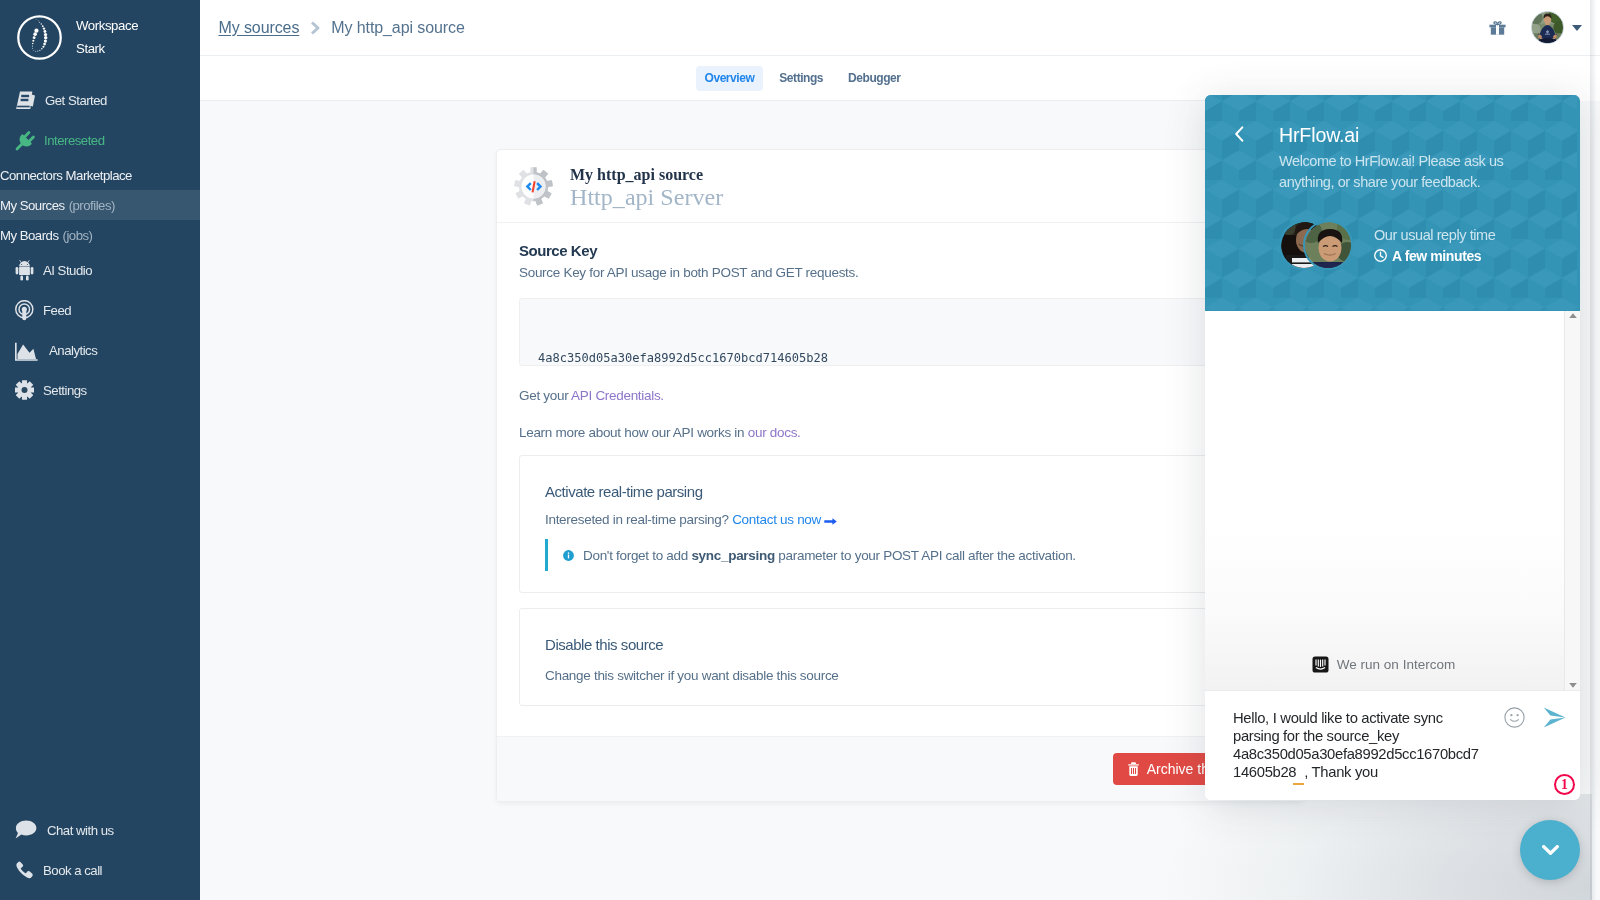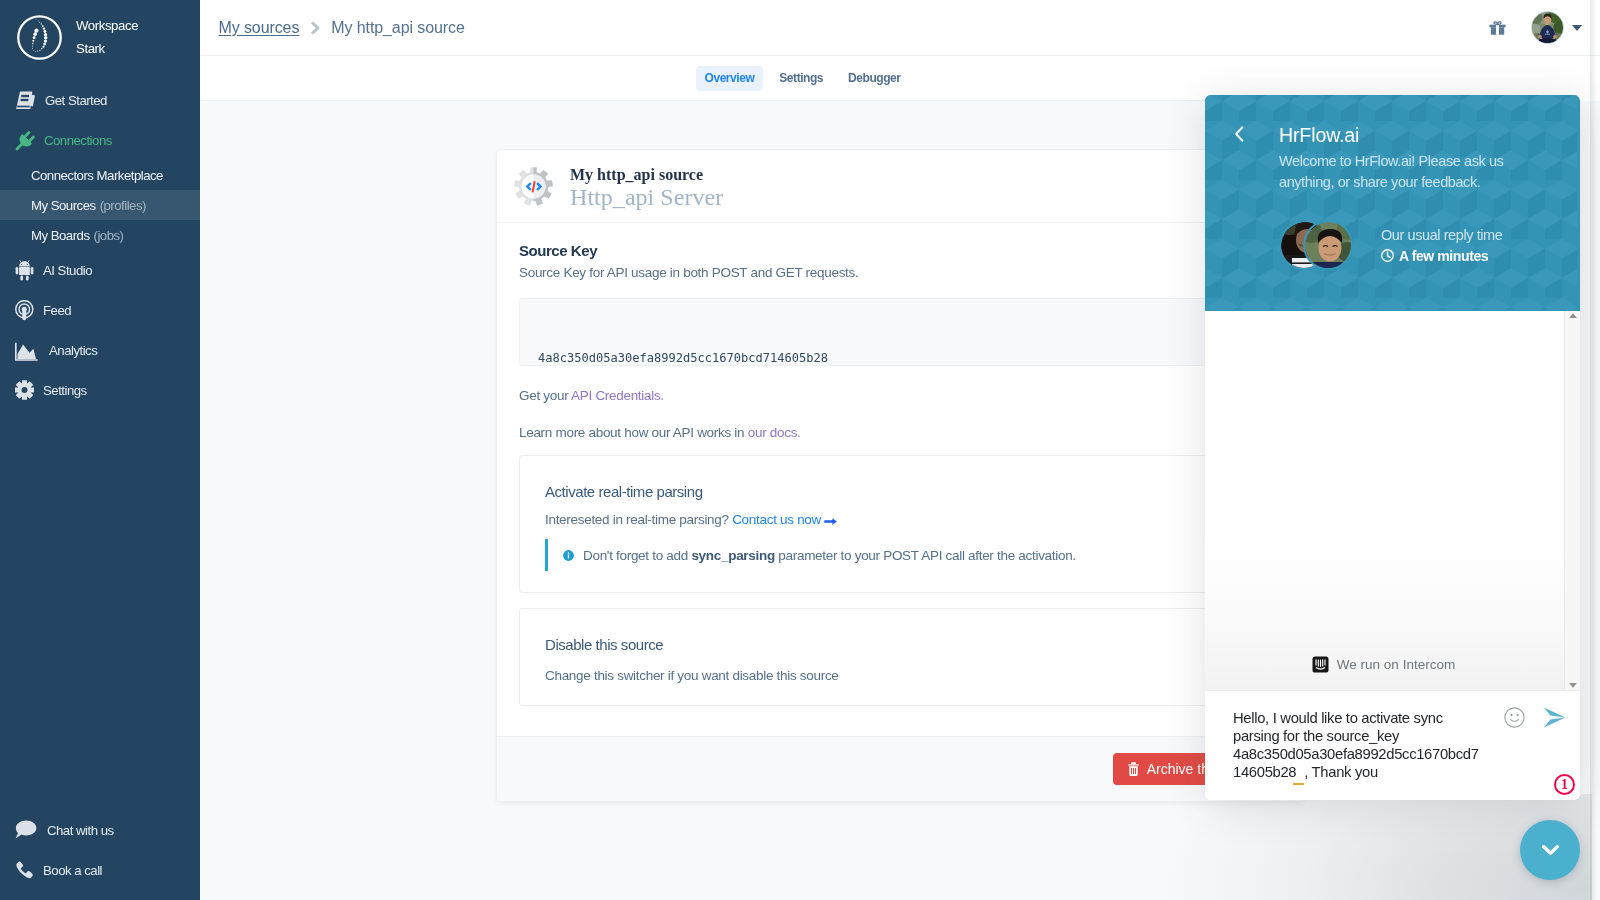--- a/index.html
+++ b/index.html
@@ -9,21 +9,21 @@
   .app{position:relative;width:1600px;height:900px;background:#fff}
 
   
   .sidebar{position:absolute;left:0;top:0;width:200px;height:900px;background:#244561;color:#d5dbe1;z-index:5}
   .brand{display:flex;align-items:center;height:74px;padding-left:16px}
   .brand-logo{width:47px;height:47px;flex:none}
   .brand-text{margin-left:13px;font-size:13.2px;letter-spacing:-0.4px;line-height:23px;color:#fff;font-weight:400}
   .nav-item{display:flex;align-items:center;height:40px;padding-left:15px;font-size:13.2px;letter-spacing:-0.5px;color:#e3e8ec;cursor:pointer;text-decoration:none}
   .nav-item .ico{width:23px;height:22px;flex:none;display:flex;align-items:center;justify-content:flex-start;margin-right:5px;line-height:0}
   .nav-item.active{color:#47b884}
-  .sub-item{height:30px;display:flex;align-items:center;padding-left:31px;font-size:13.2px;letter-spacing:-0.5px;color:#eef1f4;cursor:pointer}
+  .sub-item{height:30px;display:flex;align-items:center;font-size:13.2px;letter-spacing:-0.5px;color:#eef1f4;cursor:pointer}
   .sub-item.sel{background:#375670}
   .sub-item .muted{color:#a3b4c3;margin-left:4px}
   .side-bottom{position:absolute;left:0;bottom:10px;width:100%}
 
   
   .topbar{position:absolute;left:200px;top:0;width:1400px;height:56px;background:#fff;border-bottom:1px solid #eceff1;display:flex;align-items:center}
   .crumbs{display:flex;align-items:center;padding-left:18.5px;font-size:16px;letter-spacing:-0.1px}
   .crumb-link{color:#4a6d8c;text-decoration:underline;text-underline-offset:2px;cursor:pointer}
   .crumb-sep{margin:0 10.5px;color:#b2c2d0;display:flex;align-items:center}
   .crumb-cur{color:#54728f}
@@ -64,21 +64,21 @@
   
   .ic{position:absolute;left:1205px;top:95px;width:375px;height:705px;background:#fff;border-radius:6px;box-shadow:0 5px 40px rgba(60,70,80,.16);overflow:hidden;z-index:40}
   .ic-head{height:216px;background:#3494b6;position:relative;overflow:hidden}
   .ic-head-inner{position:relative;padding:29px 24px 0 26px}
   .ic-back{position:absolute;left:29px;top:31px;cursor:pointer}
   .ic-title{font-size:19.6px;letter-spacing:-0.15px;color:#fff;margin-left:48px;font-weight:400}
   .ic-welcome{font-size:14.5px;letter-spacing:-0.42px;color:#cbe4ee;margin-top:4px;line-height:20.7px;width:228px;margin-left:48px}
   .ic-reply{display:flex;align-items:center;margin-top:28px;padding-left:48px}
   .ic-faces{position:relative;width:74px;height:50px;flex:none}
   .ic-face{position:absolute;width:50px;height:50px;border-radius:50%;overflow:hidden;border:2px solid #3797b9}
-  .ic-rtxt{margin-left:28px}
+  .ic-rtxt{margin-left:21px}
   .ic-rl1{font-size:14.5px;letter-spacing:-0.42px;color:#cde5ef;display:block}
   .ic-rl2{font-size:14px;letter-spacing:-0.4px;color:#fff;font-weight:bold;display:flex;align-items:center;margin-top:5px}
   .ic-body{position:absolute;left:0;top:216px;width:375px;height:379px;background:linear-gradient(180deg,#ffffff 0%,#ffffff 58%,#fafafa 82%,#f2f2f2 100%)}
   .ic-run{position:absolute;left:0;top:345px;width:349px;display:flex;align-items:center;justify-content:center}
   .ic-run span{font-size:13.5px;color:#6f767c;margin-left:8px}
   .ic-scroll{position:absolute;right:0;top:216px;width:16px;height:380px;background:#f7f7f7;border-left:1px solid #e8e8e8}
   .ic-composer{position:absolute;left:0;bottom:0;width:375px;height:110px;background:#fff;border-top:1px solid #e9ecee}
   .ic-msg{position:absolute;left:28px;top:18px;width:250px;font-size:14.8px;letter-spacing:-0.32px;line-height:18.1px;color:#24272a;word-break:break-word}
   .ic-tools{position:absolute;left:299px;top:16px;display:flex;align-items:center}
   .ic-badge{position:absolute;left:349px;top:83px;width:21px;height:21px;border-radius:50%;border:2.1px solid #f2074a;color:#f2074a;font-size:13.8px;font-weight:bold;line-height:1;display:flex;align-items:center;justify-content:center;font-family:"Liberation Serif",serif}
@@ -151,21 +151,21 @@
       <span class="ico" style="width:24px">
         <svg width="21" height="21" viewBox="0 0 21 21">
             <g stroke="#47b884" stroke-width="2.8" stroke-linecap="round" fill="none">
               <path d="M13.9 2.6 L10.0 6.5"></path>
               <path d="M18.4 7.1 L14.5 11.0"></path>
               <path d="M7.2 13.8 L2.0 19.0"></path>
             </g>
             <path d="M6.6 4.7 a1.1 1.1 0 0 1 1.6 0 L16.3 12.8 a1.1 1.1 0 0 1 0 1.6 a6.7 6.7 0 0 1 -9.7 0 a6.7 6.7 0 0 1 0 -9.7z" fill="#47b884"></path>
           </svg>
       </span>
-      <span>Connections</span>
+      <span>Intereseted</span>
     </div>
 
     <div class="sub-item">
       <span>Connectors Marketplace</span>
     </div>
     <div class="sub-item sel">
       <span>My Sources</span>
       <span class="muted">(profiles)</span>
     </div>
     <div class="sub-item">

